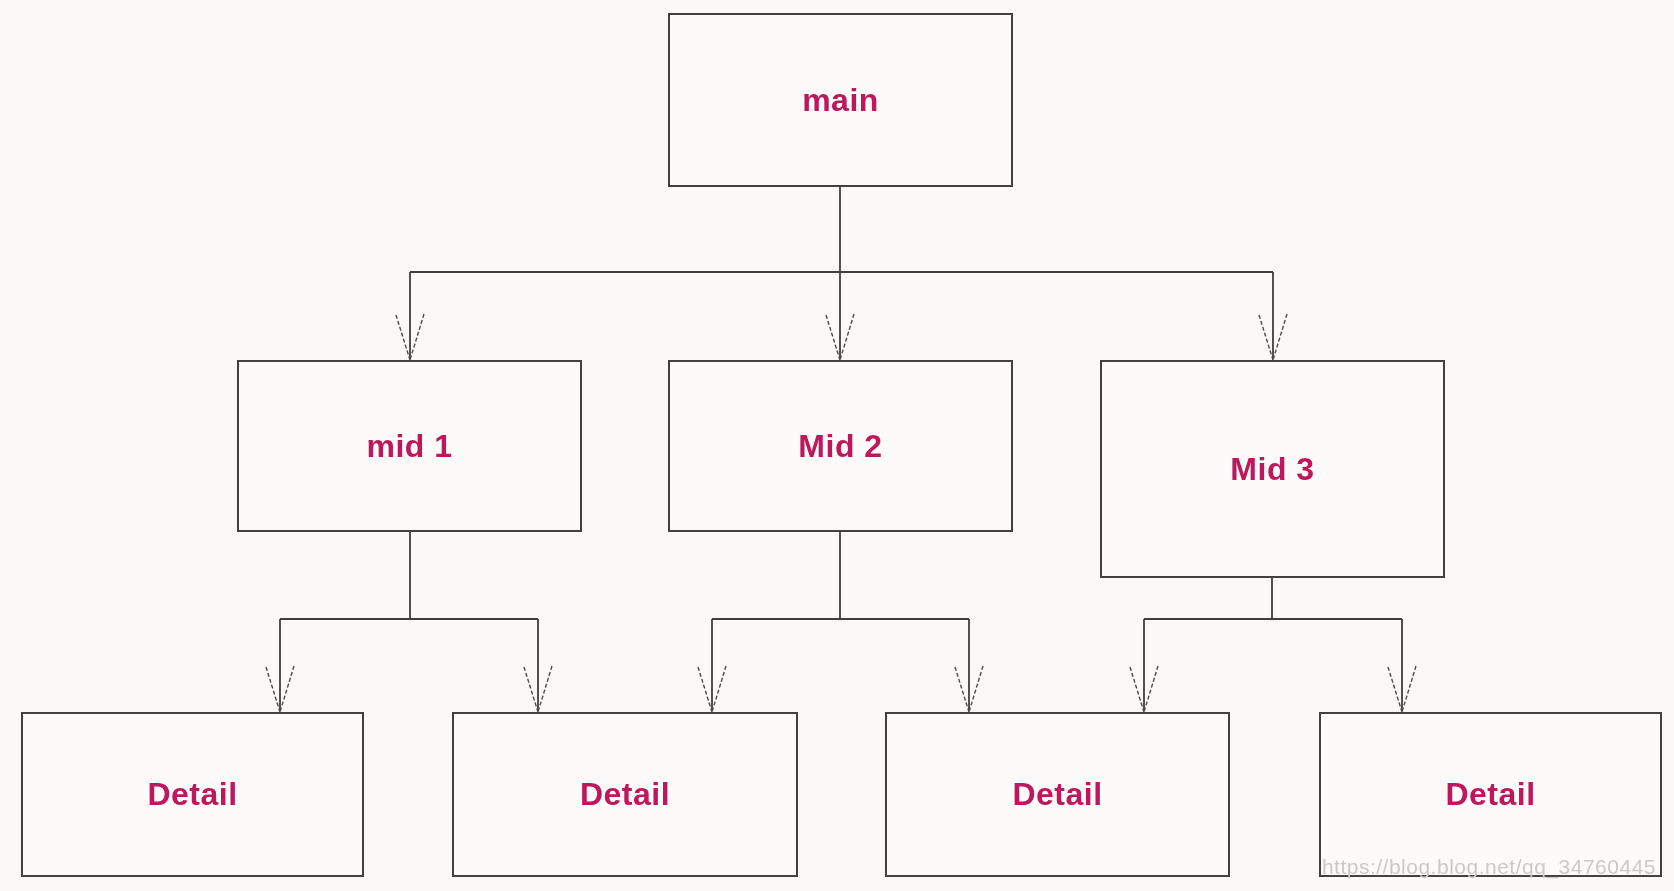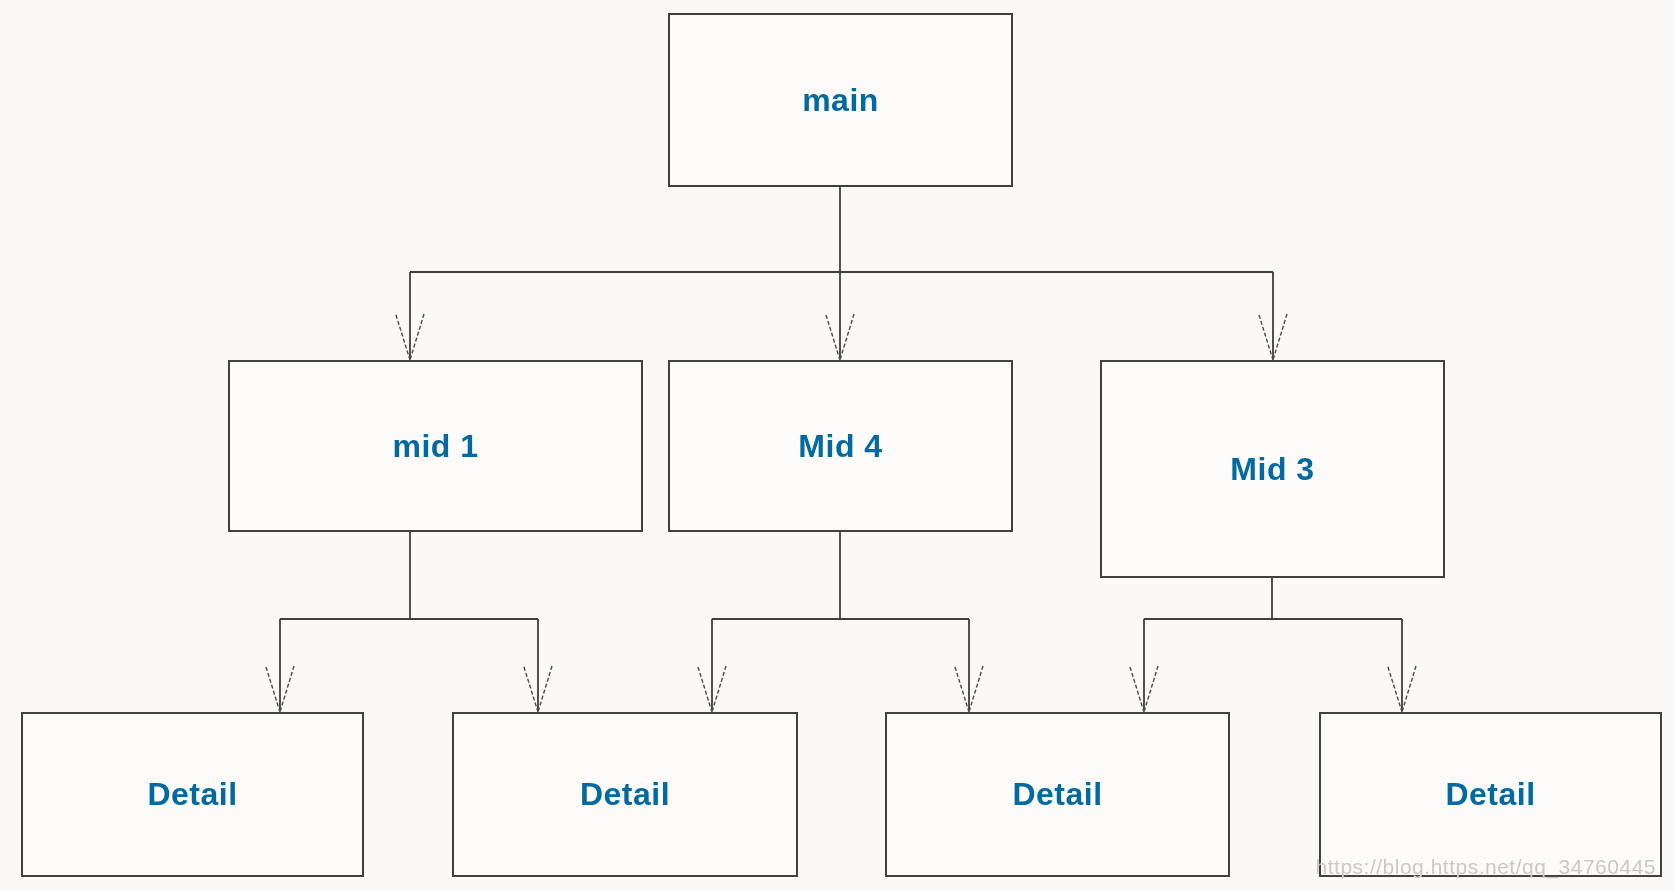--- a/index.html
+++ b/index.html
@@ -36,25 +36,25 @@
     position: absolute;
     z-index: 2;
     box-sizing: border-box;
     background: #fcfbf9;
     border: 2px solid #414141;
     display: flex;
     align-items: center;
     justify-content: center;
     font-weight: bold;
     font-size: 32px;
-    color: #0369a1;
+    color: #be185d;
     letter-spacing: 0.5px;
   }
   .node-main   { left: 668px;  top: 13px;  width: 345px; height: 174px; }
-  .node-mid1   { left: 228px;  top: 360px; width: 415px; height: 172px; }
+  .node-mid1   { left: 237px;  top: 360px; width: 345px; height: 172px; }
   .node-mid2   { left: 668px;  top: 360px; width: 345px; height: 172px; }
   .node-mid3   { left: 1100px; top: 360px; width: 345px; height: 218px; }
   .node-det1   { left: 21px;   top: 712px; width: 343px; height: 165px; }
   .node-det2   { left: 452px;  top: 712px; width: 346px; height: 165px; }
   .node-det3   { left: 885px;  top: 712px; width: 345px; height: 165px; }
   .node-det4   { left: 1319px; top: 712px; width: 343px; height: 165px; }
   .watermark {
     position: absolute;
     z-index: 3;
     right: 18px;
@@ -105,34 +105,34 @@
   </svg>
 
   <div class="node node-main">
     <span>main</span>
   </div>
 
   <div class="node node-mid1">
     <span>mid 1</span>
   </div>
   <div class="node node-mid2">
-    <span>Mid 4</span>
+    <span>Mid 2</span>
   </div>
   <div class="node node-mid3">
     <span>Mid 3</span>
   </div>
 
   <div class="node node-det1">
     <span>Detail</span>
   </div>
   <div class="node node-det2">
     <span>Detail</span>
   </div>
   <div class="node node-det3">
     <span>Detail</span>
   </div>
   <div class="node node-det4">
     <span>Detail</span>
   </div>
 
-  <div class="watermark">https://blog.https.net/qq_34760445</div>
+  <div class="watermark">https://blog.blog.net/qq_34760445</div>
 
 </div>
 
 </body></html>

